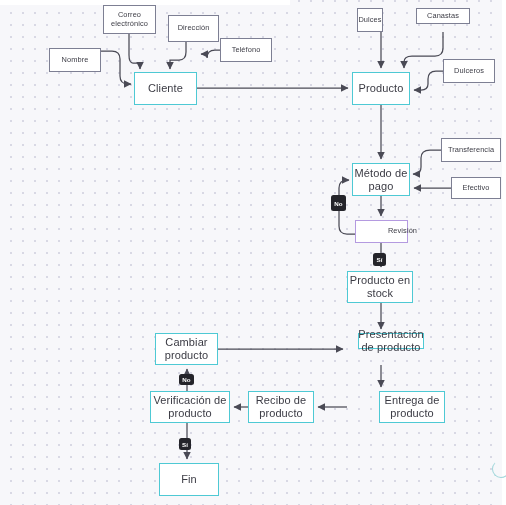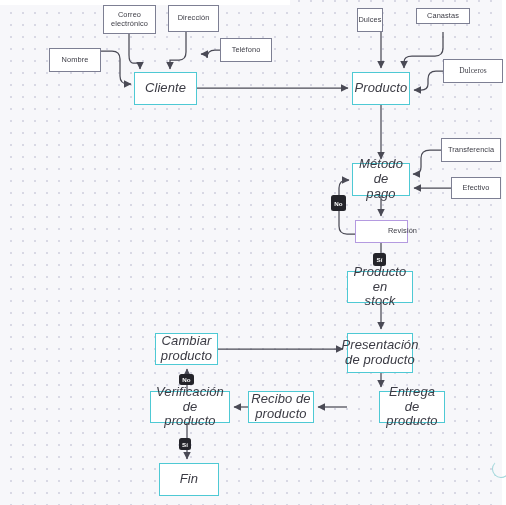--- a/index.html
+++ b/index.html
@@ -49,22 +49,21 @@
     display: flex;
     align-items: center;
     justify-content: center;
     text-align: center;
     line-height: 1.15;
     color: #3b3b44;
     letter-spacing: .1px;
   }
   .node.teal {
     border: 1.6px solid #4ec9d4;
-    font-size: 13px;
-    font-style: italic;
+    font-size: 11px;
   }
   .node.grey {
     border: 1.4px solid #7d7f93;
     font-size: 7.4px;
   }
   .node.purple {
     border: 1.5px solid #b49ae0;
     font-size: 7.4px;
     padding-left: 42px;
   }
@@ -148,38 +147,38 @@
       <path d="M218,349 L343,349"></path>
 
       <path d="M187,423 L187,459"></path>
     </g>
   </svg>
 
   <div class="corner-arc" style="left:492px; top:460px;"></div>
 
 <div class="node grey" style="left: 103px; top: 5px; width: 53px; height: 29px; white-space: pre-line;">Correo
 electrónico</div>
-    <div class="node grey" style="left: 168px; top: 5px; width: 51px; height: 27px; white-space: pre-line;">Dirección</div>
+    <div class="node grey" style="left: 168px; top: 15px; width: 51px; height: 27px; white-space: pre-line;">Dirección</div>
     <div class="node grey" style="left: 357px; top: 8px; width: 26px; height: 24px; white-space: pre-line;">Dulces</div>
     <div class="node grey" style="left: 416px; top: 8px; width: 54px; height: 16px; white-space: pre-line;">Canastas</div>
     <div class="node grey" style="left: 49px; top: 39px; width: 52px; height: 24px; white-space: pre-line; margin-top: 9px;">Nombre</div>
     <div class="node grey" style="left: 220px; top: 38px; width: 52px; height: 24px; white-space: pre-line;">Teléfono</div>
-    <div class="node grey" style="left: 443px; top: 59px; width: 60px; height: 24px; white-space: pre-line; font-family: Liberation Serif, serif;">Dulceros</div>
+    <div class="node grey" style="left: 443px; top: 59px; width: 52px; height: 24px; white-space: pre-line;">Dulceros</div>
     <div class="node teal" style="left: 134px; top: 72px; width: 63px; height: 33px; white-space: pre-line;">Cliente</div>
     <div class="node teal" style="left: 352px; top: 72px; width: 58px; height: 33px; white-space: pre-line;">Producto</div>
     <div class="node grey" style="left: 441px; top: 138px; width: 60px; height: 24px; white-space: pre-line;">Transferencia</div>
     <div class="node grey" style="left: 451px; top: 177px; width: 50px; height: 22px; white-space: pre-line;">Efectivo</div>
     <div class="node teal" style="left: 352px; top: 163px; width: 58px; height: 33px; white-space: pre-line;">Método de
 pago</div>
     <div class="node purple" style="left: 355px; top: 220px; width: 53px; height: 23px; white-space: pre-line;">Revisión</div>
     <div class="node teal" style="left: 347px; top: 271px; width: 66px; height: 32px; white-space: pre-line;">Producto en
 stock</div>
     <div class="node teal" style="left: 155px; top: 333px; width: 63px; height: 32px; white-space: pre-line;">Cambiar
 producto</div>
-    <div class="node teal" style="left: 347px; top: 333px; width: 66px; height: 40px; white-space: pre-line;">Presentación
+    <div class="node teal" style="left: 358px; top: 333px; width: 66px; height: 16px; white-space: pre-line;">Presentación
 de producto</div>
     <div class="node teal" style="left: 347px; top: 391px; width: 66px; height: 32px; white-space: pre-line; margin-left: 32px;">Entrega de
 producto</div>
     <div class="node teal" style="left: 248px; top: 391px; width: 66px; height: 32px; white-space: pre-line;">Recibo de
 producto</div>
     <div class="node teal" style="left: 150px; top: 391px; width: 80px; height: 32px; white-space: pre-line;">Verificación de
 producto</div>
     <div class="node teal" style="left: 159px; top: 463px; width: 60px; height: 33px; white-space: pre-line;">Fin</div>
     <div class="badge" style="left: 331px; top: 195px; min-width: 15px; height: 16px; padding: 0px 2px;">No</div>
     <div class="badge" style="left: 373px; top: 253px; min-width: 13px; height: 13px; padding: 0px 2px;">Sí</div>

